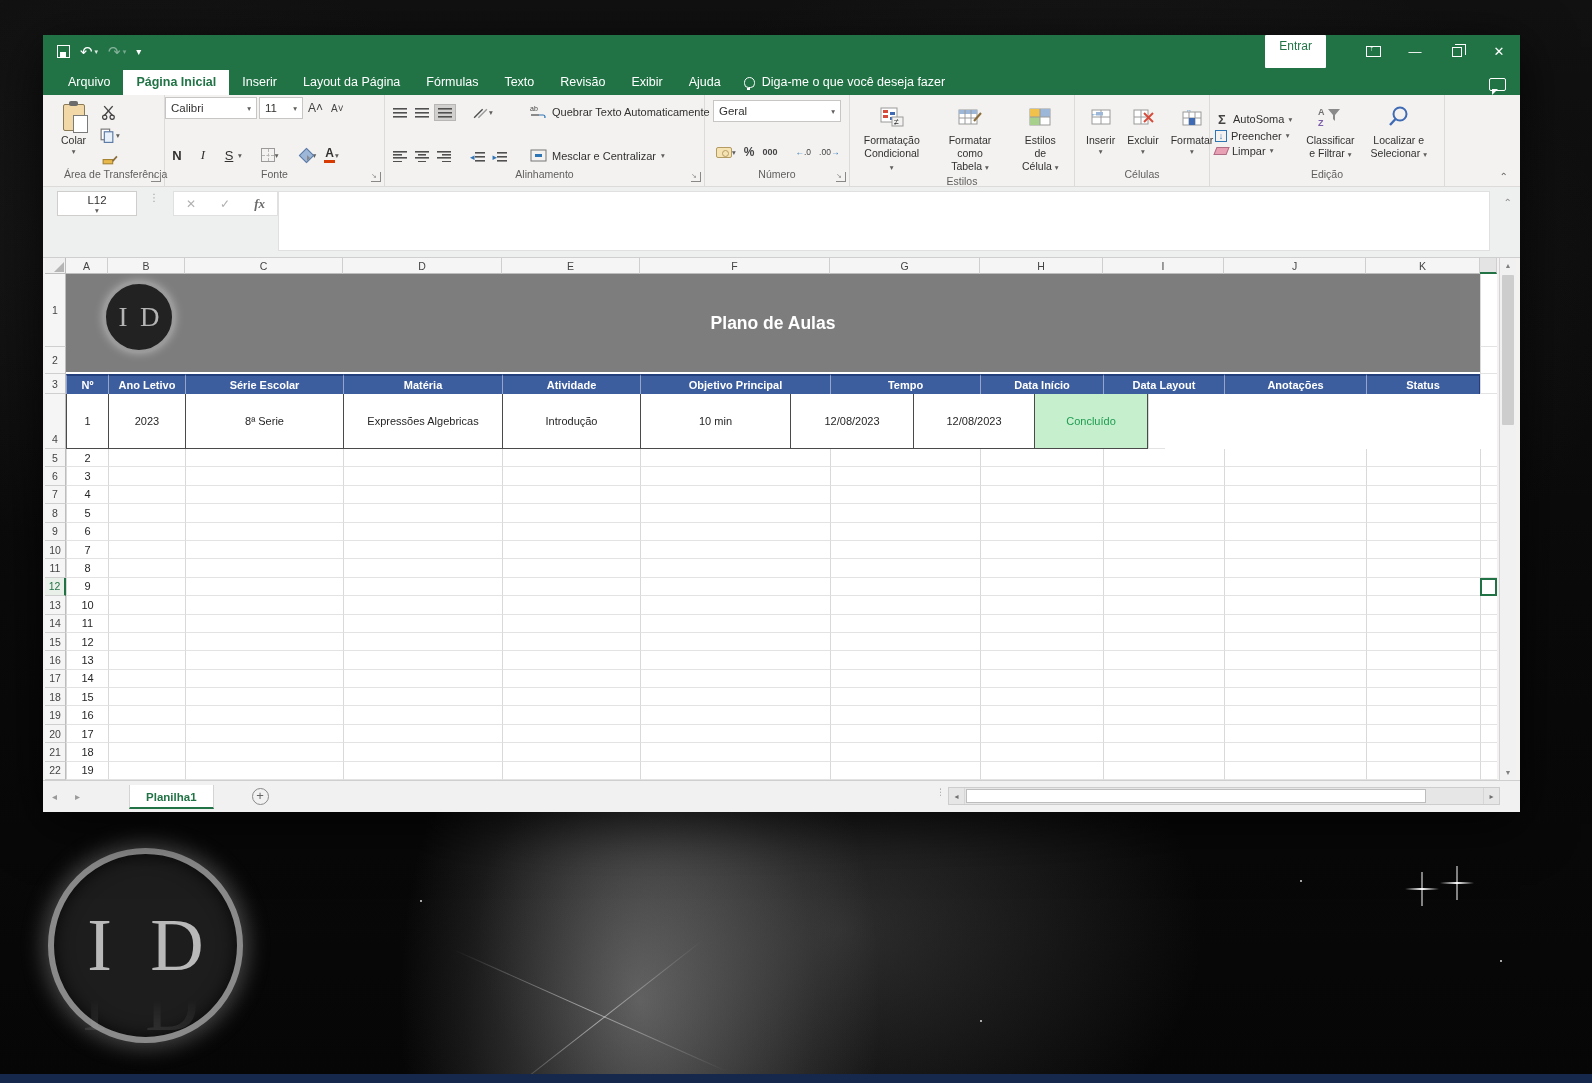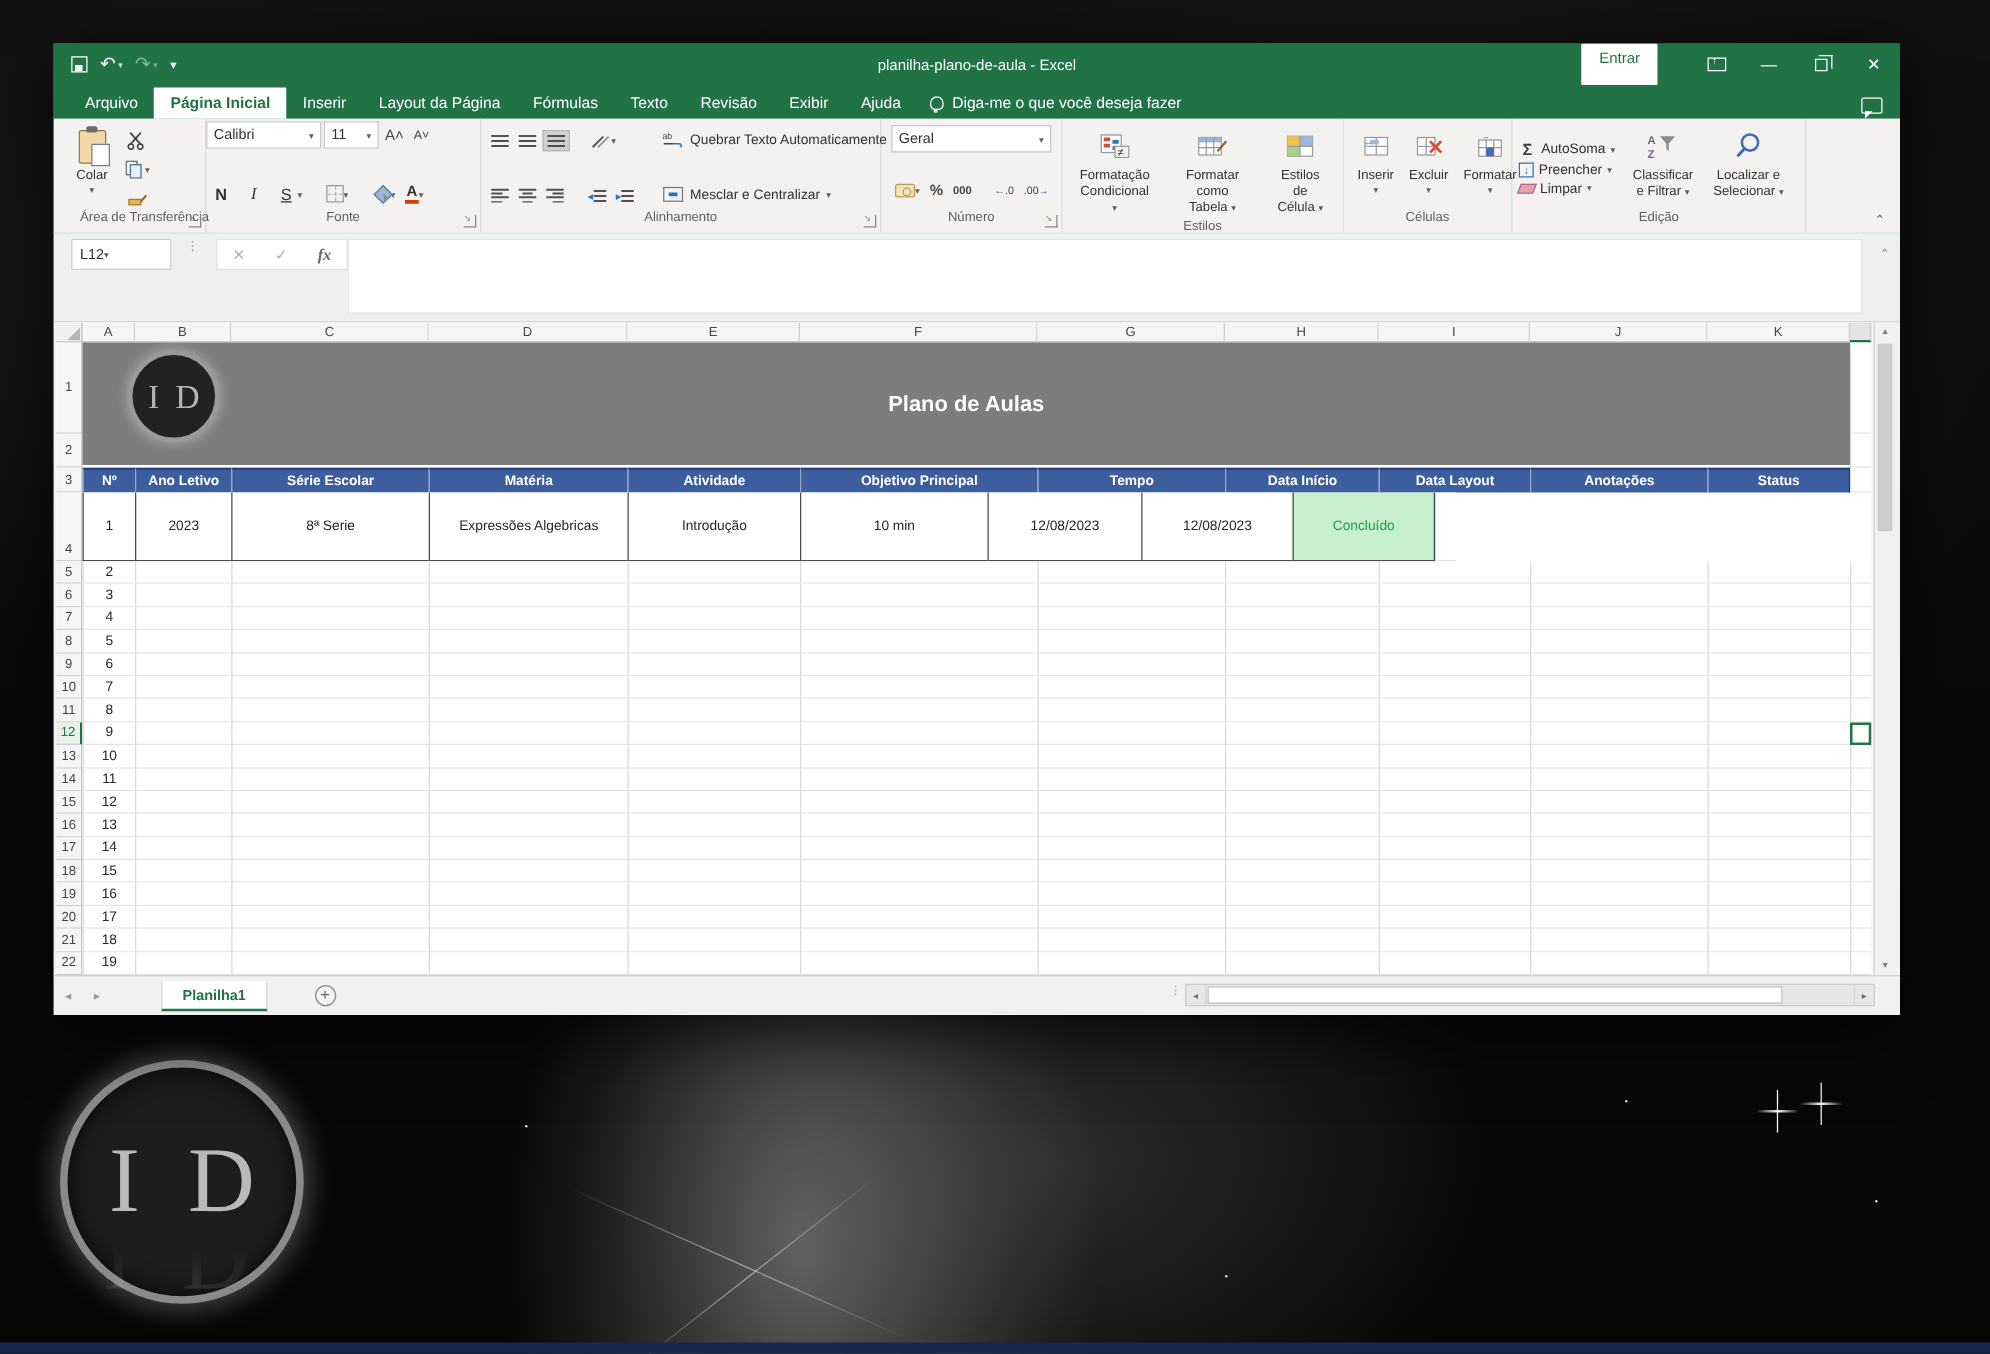--- a/index.html
+++ b/index.html
@@ -124,21 +124,21 @@
   
   .edit-left { display:flex; flex-direction:column; justify-content:center; gap:3px; padding-right:4px; }
   .elink { display:flex; align-items:center; gap:4px; font-size:11px; color:#323130; white-space:nowrap; }
   .sigma { font-size:13px; font-weight:bold; color:#444; width:14px; text-align:center; }
   .fillico { width:12px; height:12px; border:1px solid #2e75b6; color:#2e75b6; font-size:9px; display:flex; align-items:center; justify-content:center; }
   .eraser { width:13px; height:8px; background:#e8a0b4; border:1px solid #b06b85; transform:skewX(-22deg); }
   .collapse-ribbon { position:absolute; right:12px; bottom:4px; color:#605e5c; font-size:10px; }
 
   
   .fbar { height:71px; background:#eef0ef; border-bottom:1px solid #cfcfcf; position:relative; flex:none; }
-  .namebox { position:absolute; left:14px; top:4px; width:80px; height:25px; background:#fff; border:1px solid #d0cecc; display:flex; align-items:center; padding:0 6px; font-size:11.5px; justify-content:flex-start; color:#323130; }
+  .namebox { position:absolute; left:14px; top:4px; width:80px; height:25px; background:#fff; border:1px solid #d0cecc; display:flex; align-items:center; padding:0 6px; font-size:11.5px; justify-content:flex-end; color:#323130;flex-direction:column; }
   .fdots { position:absolute; left:106px; top:8px; color:#a0a0a0; font-size:10px; letter-spacing:0; line-height:5px; }
   .fbtns { position:absolute; left:130px; top:4px; width:105px; height:25px; background:#fff; border:1px solid #e0e0e0; display:flex; align-items:center; justify-content:space-around; color:#b0b0b0; }
   .fx { font-family:"Liberation Serif", serif; font-style:italic; font-weight:bold; color:#6a6a6a; font-size:13px; }
   .finput { position:absolute; left:235px; top:4px; right:30px; bottom:6px; background:#fff; border:1px solid #e0e0e0; }
   .fchev { position:absolute; right:8px; top:10px; color:#8a8886; font-size:10px; }
 
   
   .gridwrap { flex:1; position:relative; background:#f3f2f1; overflow:hidden; }
   .sheet { position:absolute; left:2px; top:0; bottom:0; width:1452px; display:flex; flex-direction:column; background:#fff; }
   .colhdr-row { height:16px; display:flex; flex:none; background:#f5f5f5; }
@@ -225,21 +225,20 @@
           <span class="tinycaret">▾</span>
         </span>
       <span class="qbtn dim">
           <span class="uchar">↷</span>
           <span class="tinycaret">▾</span>
         </span>
       <span class="qbtn">
           <span style="font-size:10px;">▾</span>
         </span>
     </div>
-    <div class="win-title">planilha-plano-de-aula - Excel</div>
     <div class="title-right">
       <span class="entrar">Entrar</span>
       <span class="winbtn">
           <span class="ribopt"></span>
         </span>
       <span class="winbtn">
           <span>—</span>
         </span>
       <span class="winbtn">
           <span class="restore-ico"></span>

